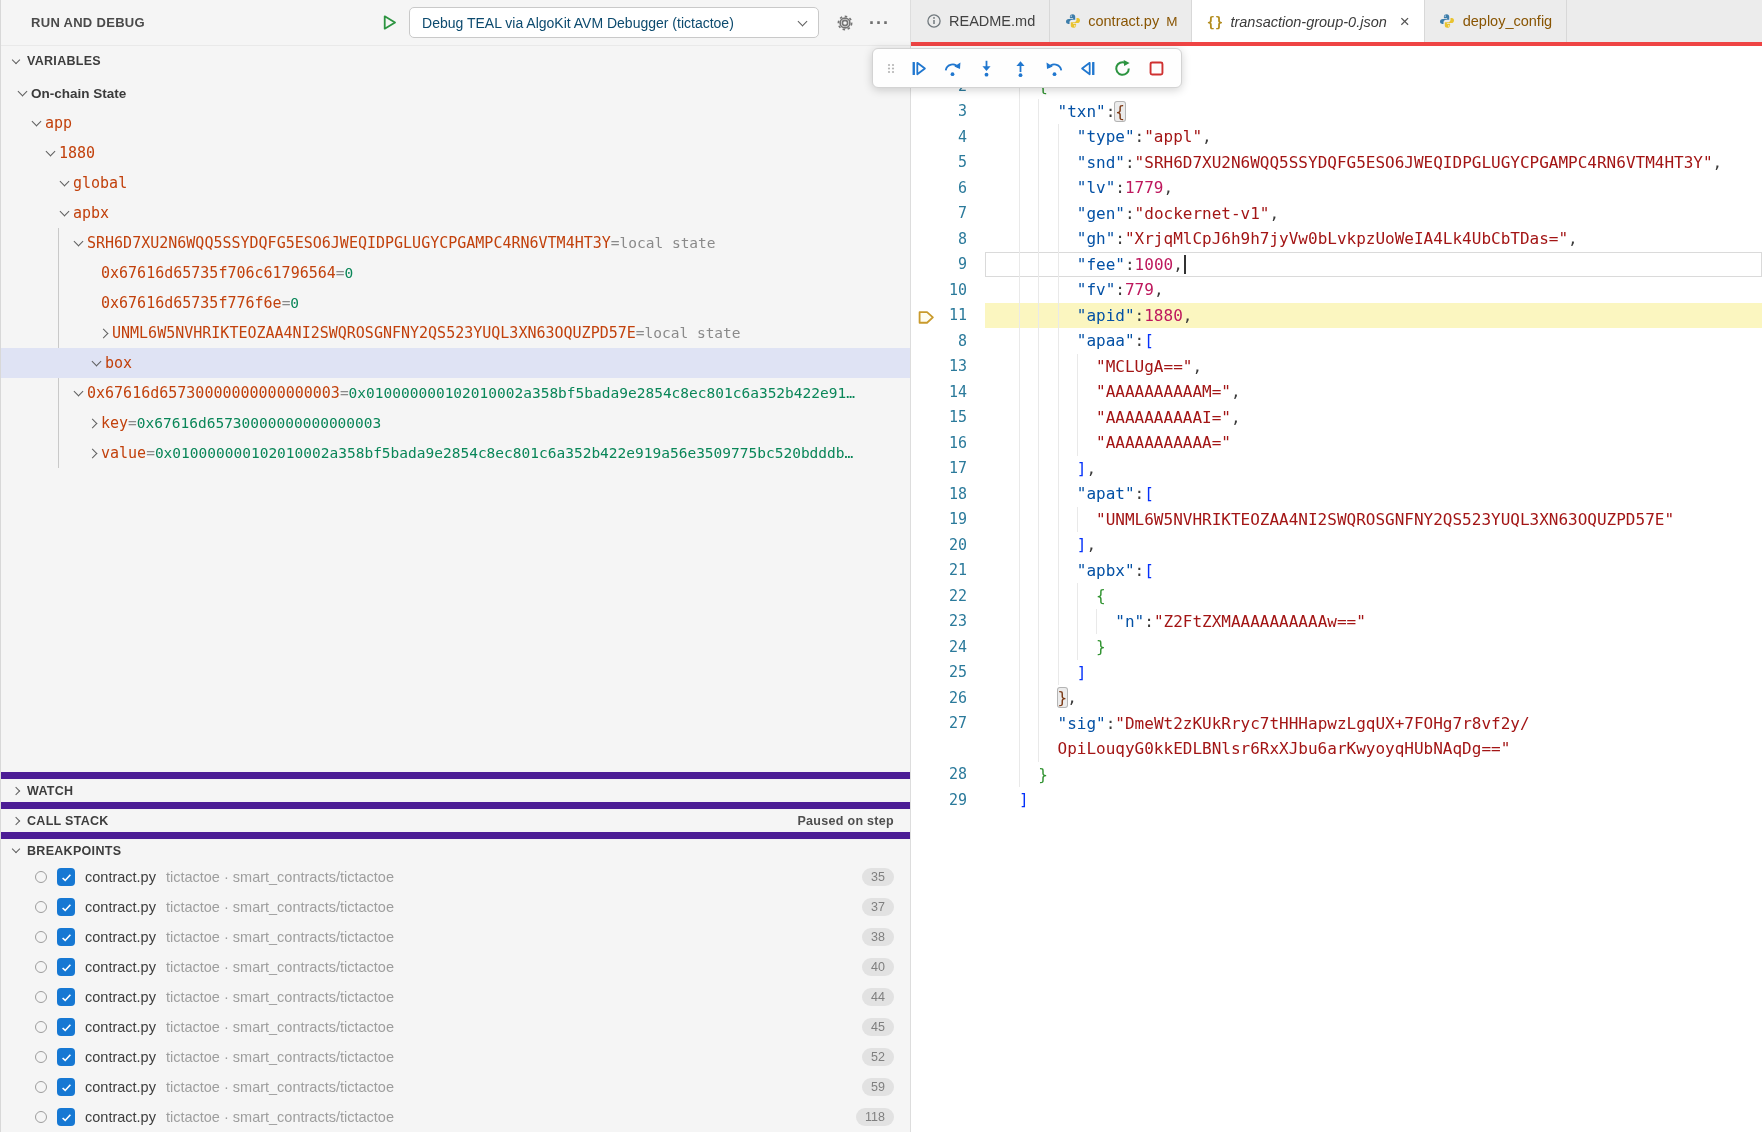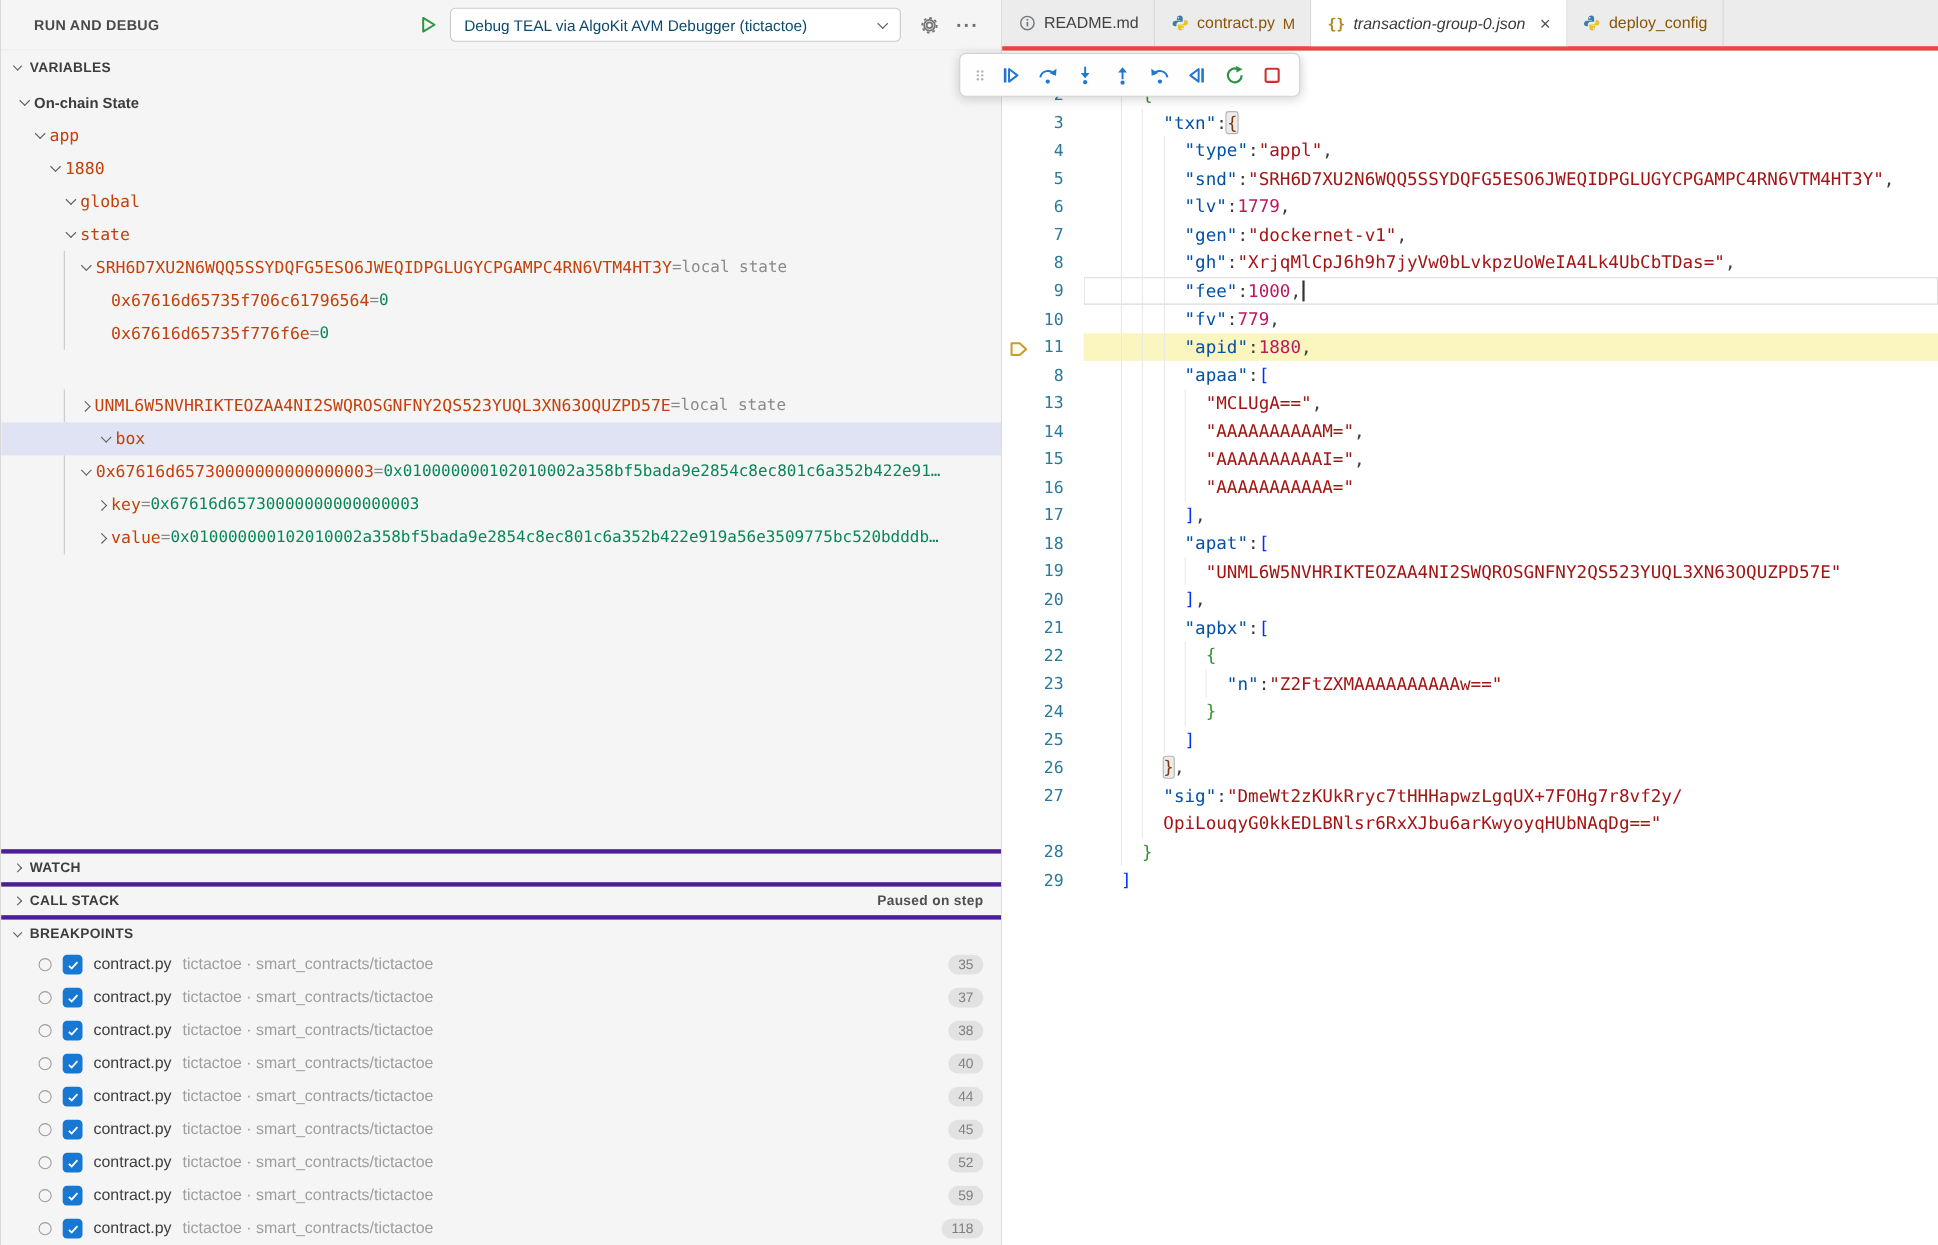--- a/index.html
+++ b/index.html
@@ -23,21 +23,21 @@
   .chev { display:inline-block; width:7px; height:7px; border-right:1.6px solid #5f5f5f;
     border-bottom:1.6px solid #5f5f5f; }
   .chev.down { transform:rotate(45deg); margin-top:-3px; }
   .chev.right { transform:rotate(-45deg); }
   .gear { margin-left:16px; width:20px; height:20px; display:flex; align-items:center; cursor:pointer; }
   .dots { margin-left:14px; color:#6f6f6f; font-size:18px; font-weight:bold; letter-spacing:1px;
     cursor:pointer; line-height:10px; }
 
   .section-h { height:30px; display:flex; align-items:center; padding:0 16px 0 12px; gap:8px;
     font-size:12.5px; font-weight:bold; color:#3d3d3d; letter-spacing:.3px; background:#f5f5f5;
-    border-top:4px solid #4c1d95; cursor:pointer; }
+    border-top:7px solid #4c1d95; cursor:pointer; }
   .section-h.first { border-top:none; }
   .section-h .chev { width:6px; height:6px; }
   .sec-status { margin-left:auto; font-weight:600; font-size:12.5px; color:#4f4f4f; }
 
   .tree { flex:1; overflow:hidden; padding-top:2px; }
   .trow { position:relative; height:30px; display:flex; align-items:center; cursor:pointer;
     white-space:nowrap; }
   .trow.sel { background:#dfe3f4; }
   .trow .tchev { width:18px; display:flex; justify-content:center; flex:none; }
   .tname { font-family:"DejaVu Sans Mono", monospace; font-size:15px; color:#c2410c; }
@@ -159,21 +159,21 @@
         <div class="trow" style="padding-left: 54px;">
           <span class="tchev">
             <i class="chev down"></i>
           </span>
           <span class="tname">global</span>
         </div>
         <div class="trow" style="padding-left: 54px;">
           <span class="tchev">
             <i class="chev down"></i>
           </span>
-          <span class="tname">state</span>
+          <span class="tname">apbx</span>
         </div>
         <div class="trow" style="padding-left: 68px;">
           <i class="tg"></i>
           <span class="tchev">
             <i class="chev down"></i>
           </span>
           <span class="tname">SRH6D7XU2N6WQQ5SSYDQFG5ESO6JWEQIDPGLUGYCPGAMPC4RN6VTM4HT3Y</span>
           <span class="teq"> = </span>
           <span class="tval gray">local state</span>
         </div>
@@ -184,21 +184,21 @@
           <span class="teq"> = </span>
           <span class="tval green">0</span>
         </div>
         <div class="trow" style="padding-left: 82px;">
           <i class="tg"></i>
           <span class="tchev"></span>
           <span class="tname">0x67616d65735f776f6e</span>
           <span class="teq"> = </span>
           <span class="tval green">0</span>
         </div>
-        <div class="trow" style="padding-left: 67px; margin-top: 36px;">
+        <div class="trow" style="padding-left: 93px;">
           <i class="tg"></i>
           <span class="tchev">
             <i class="chev right"></i>
           </span>
           <span class="tname">UNML6W5NVHRIKTEOZAA4NI2SWQROSGNFNY2QS523YUQL3XN63OQUZPD57E</span>
           <span class="teq"> = </span>
           <span class="tval gray">local state</span>
         </div>
         <div class="trow sel" style="padding-left: 86px;">
           <span class="tchev">

